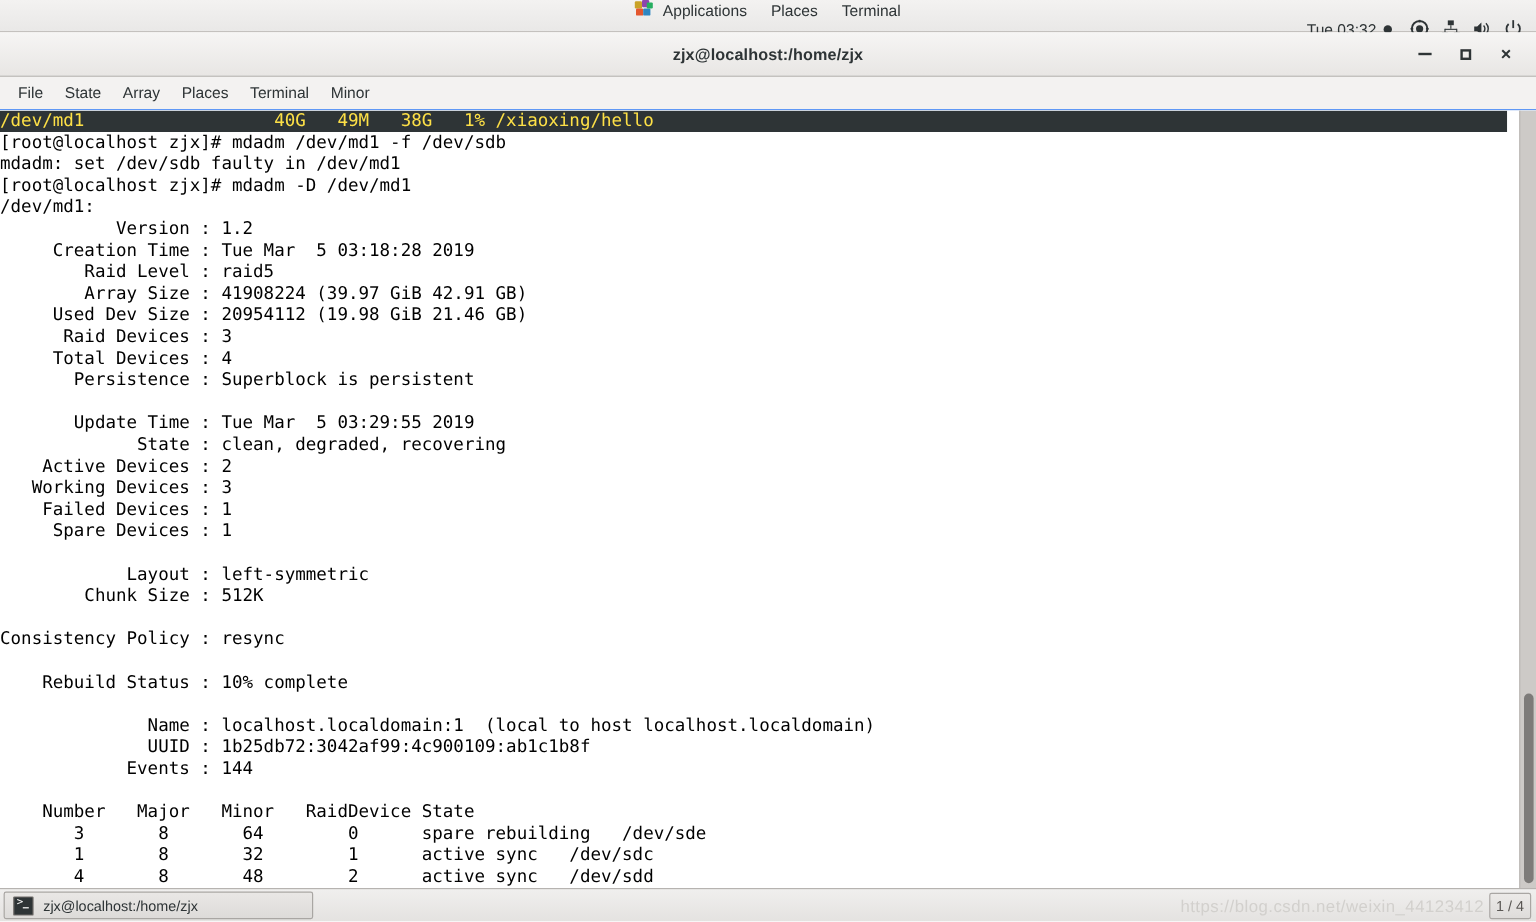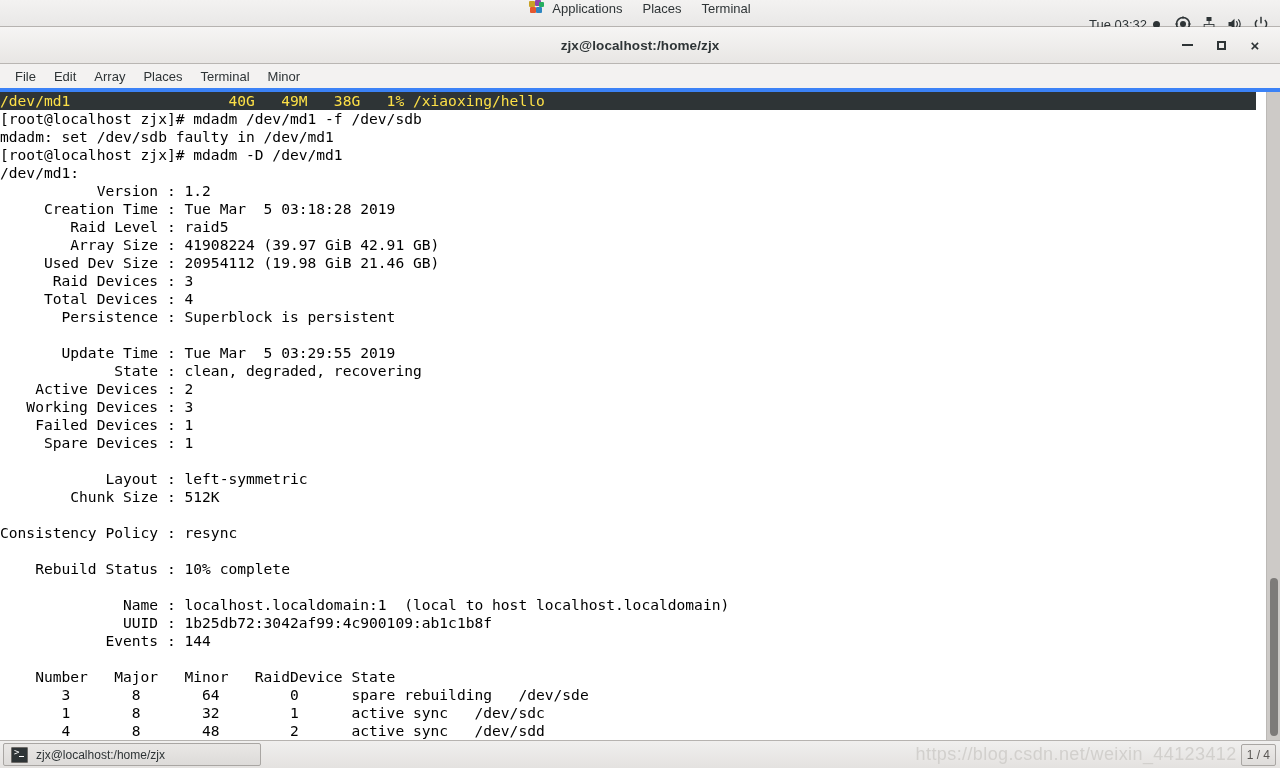--- a/index.html
+++ b/index.html
@@ -128,21 +128,21 @@
     justify-content: center;
     color: #2e3436;
   }
   .win-btn .min { width: 11px; height: 2px; background: #2e3436; display:block; }
   .win-btn .max { width: 9px; height: 9px; border: 2px solid #2e3436; display:block; box-sizing: border-box;}
   .win-btn .close-x { font-size: 15px; line-height: 1; font-weight: bold; }
 
   .menubar {
     height: 28px;
     background: #f3f2f1;
-    border-bottom: 4px solid #3b82f6;
+    border-bottom: 1px solid #3b82f6;
     display: flex;
     align-items: center;
     padding-left: 6px;
     box-sizing: border-box;
   }
   .menu-item {
     padding: 3px 9px;
     font-size: 13px;
     color: #2e3436;
     border-radius: 2px;
@@ -246,21 +246,21 @@
   }
   .term-icon::after {
     content: "";
     position: absolute;
     left: 7px; top: 8px;
     width: 5px; height: 1px;
     background: #ffffff;
   }
   .watermark {
     margin-left: auto;
-    font-size: 18px;
+    font-size: 14px;
     color: #d2d0cd;
     letter-spacing: 0.4px;
     padding-right: 4px;
     font-family: "Liberation Sans", sans-serif;
     user-select: none;
   }
   .workspace {
     margin-right: 4px;
     height: 22px;
     min-width: 30px;
@@ -355,21 +355,21 @@
             <span class="max"></span>
           </div>
         <div class="win-btn">
             <span class="close-x">×</span>
           </div>
       </div>
     </div>
 
     <div class="menubar">
       <div class="menu-item">File</div>
-      <div class="menu-item">Edit</div>
+      <div class="menu-item">State</div>
       <div class="menu-item">Array</div>
       <div class="menu-item">Places</div>
       <div class="menu-item">Terminal</div>
       <div class="menu-item">Minor</div>
     </div>
 
     <div class="term-wrap">
       <div class="term" id="term-output"><div class="line"><span class="hl">/dev/md1                  40G   49M   38G   1% /xiaoxing/hello</span></div><div class="line">[root@localhost zjx]# mdadm /dev/md1 -f /dev/sdb</div><div class="line">mdadm: set /dev/sdb faulty in /dev/md1</div><div class="line">[root@localhost zjx]# mdadm -D /dev/md1</div><div class="line">/dev/md1:</div><div class="line">           Version : 1.2</div><div class="line">     Creation Time : Tue Mar  5 03:18:28 2019</div><div class="line">        Raid Level : raid5</div><div class="line">        Array Size : 41908224 (39.97 GiB 42.91 GB)</div><div class="line">     Used Dev Size : 20954112 (19.98 GiB 21.46 GB)</div><div class="line">      Raid Devices : 3</div><div class="line">     Total Devices : 4</div><div class="line">       Persistence : Superblock is persistent</div><div class="line">&nbsp;</div><div class="line">       Update Time : Tue Mar  5 03:29:55 2019</div><div class="line">             State : clean, degraded, recovering</div><div class="line">    Active Devices : 2</div><div class="line">   Working Devices : 3</div><div class="line">    Failed Devices : 1</div><div class="line">     Spare Devices : 1</div><div class="line">&nbsp;</div><div class="line">            Layout : left-symmetric</div><div class="line">        Chunk Size : 512K</div><div class="line">&nbsp;</div><div class="line">Consistency Policy : resync</div><div class="line">&nbsp;</div><div class="line">    Rebuild Status : 10% complete</div><div class="line">&nbsp;</div><div class="line">              Name : localhost.localdomain:1  (local to host localhost.localdomain)</div><div class="line">              UUID : 1b25db72:3042af99:4c900109:ab1c1b8f</div><div class="line">            Events : 144</div><div class="line">&nbsp;</div><div class="line">    Number   Major   Minor   RaidDevice State</div><div class="line">       3       8       64        0      spare rebuilding   /dev/sde</div><div class="line">       1       8       32        1      active sync   /dev/sdc</div><div class="line">       4       8       48        2      active sync   /dev/sdd</div></div>
       <div class="scrollbar">
         <div class="scroll-thumb"></div>

